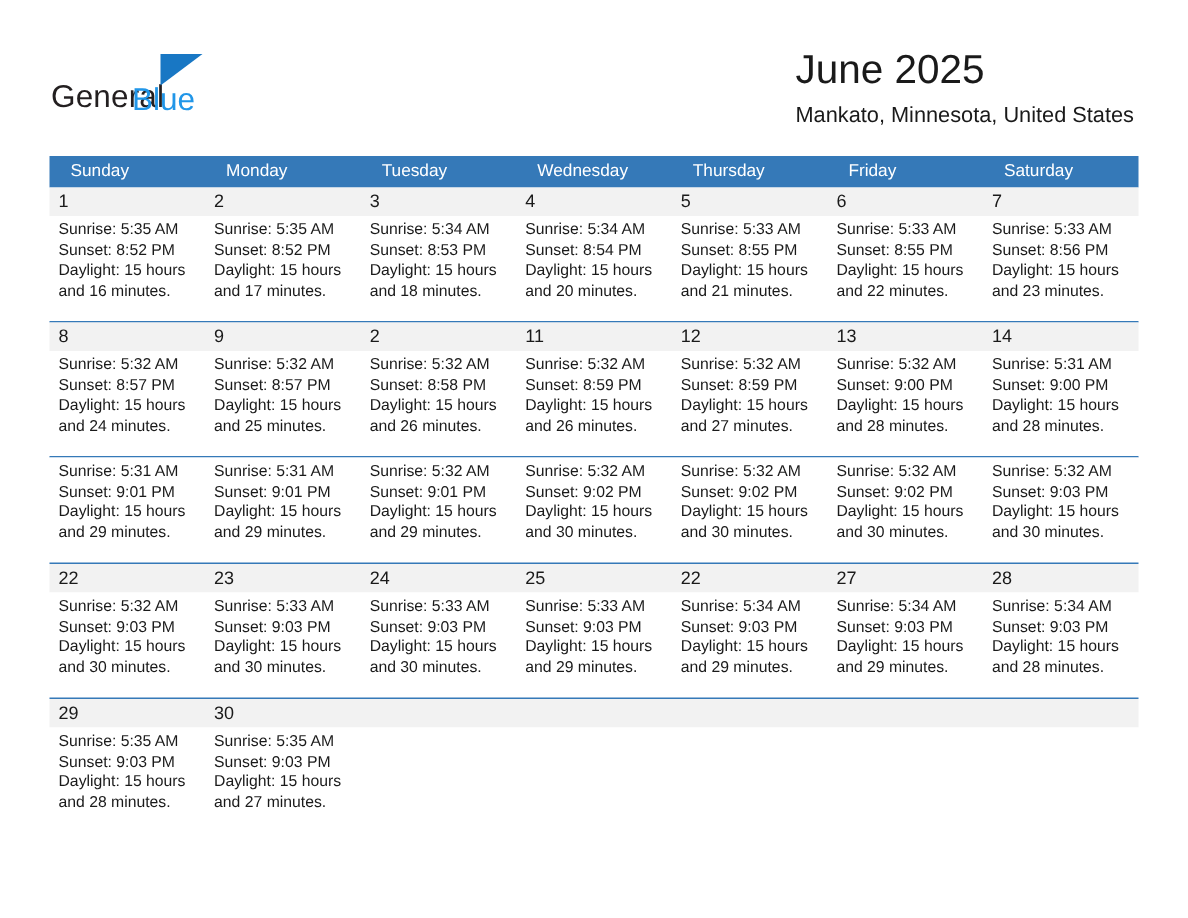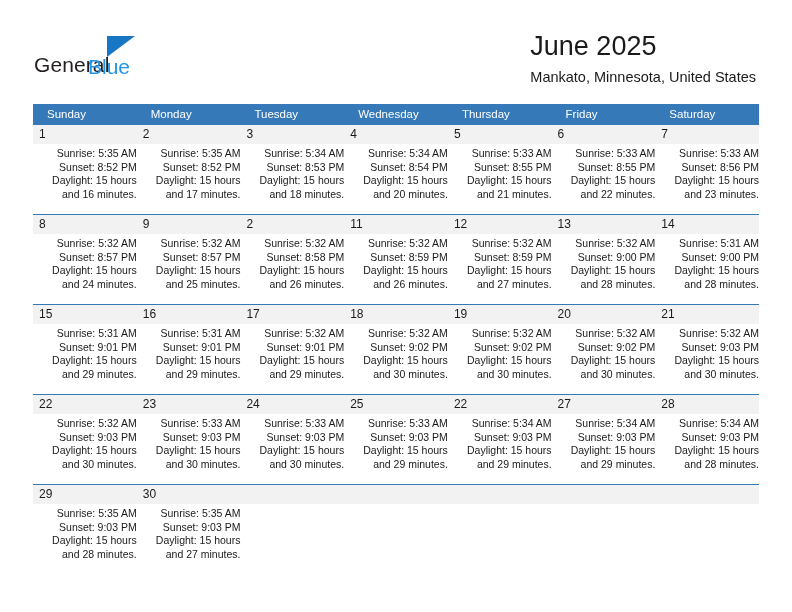--- a/index.html
+++ b/index.html
@@ -120,21 +120,20 @@
     display: flex;
     width: 100%;
     background: #f2f2f2;
     height: 19px;
   }
   .week-body {
     display: flex;
     width: 100%;
     background: #ffffff;
     height: 70px;
-    text-align: right;
   }
   .num-cell {
     flex: 1 1 0;
     font-size: 12px;
     line-height: 19px;
     padding-left: 6px;
     box-sizing: border-box;
     color: #1a1a1a;
   }
   .info-cell {
@@ -285,29 +284,20 @@
             </div>
             <div class="info-cell">
               <div class="info-line">Sunrise: 5:31 AM</div>
               <div class="info-line">Sunset: 9:00 PM</div>
               <div class="info-line">Daylight: 15 hours</div>
               <div class="info-line">and 28 minutes.</div>
             </div>
           </div>
         </div>
         <div class="week">
-          <div class="week-numbers">
-            <div class="num-cell">15</div>
-            <div class="num-cell">16</div>
-            <div class="num-cell">17</div>
-            <div class="num-cell">18</div>
-            <div class="num-cell">19</div>
-            <div class="num-cell">20</div>
-            <div class="num-cell">21</div>
-          </div>
           <div class="week-body">
             <div class="info-cell">
               <div class="info-line">Sunrise: 5:31 AM</div>
               <div class="info-line">Sunset: 9:01 PM</div>
               <div class="info-line">Daylight: 15 hours</div>
               <div class="info-line">and 29 minutes.</div>
             </div>
             <div class="info-cell">
               <div class="info-line">Sunrise: 5:31 AM</div>
               <div class="info-line">Sunset: 9:01 PM</div>

